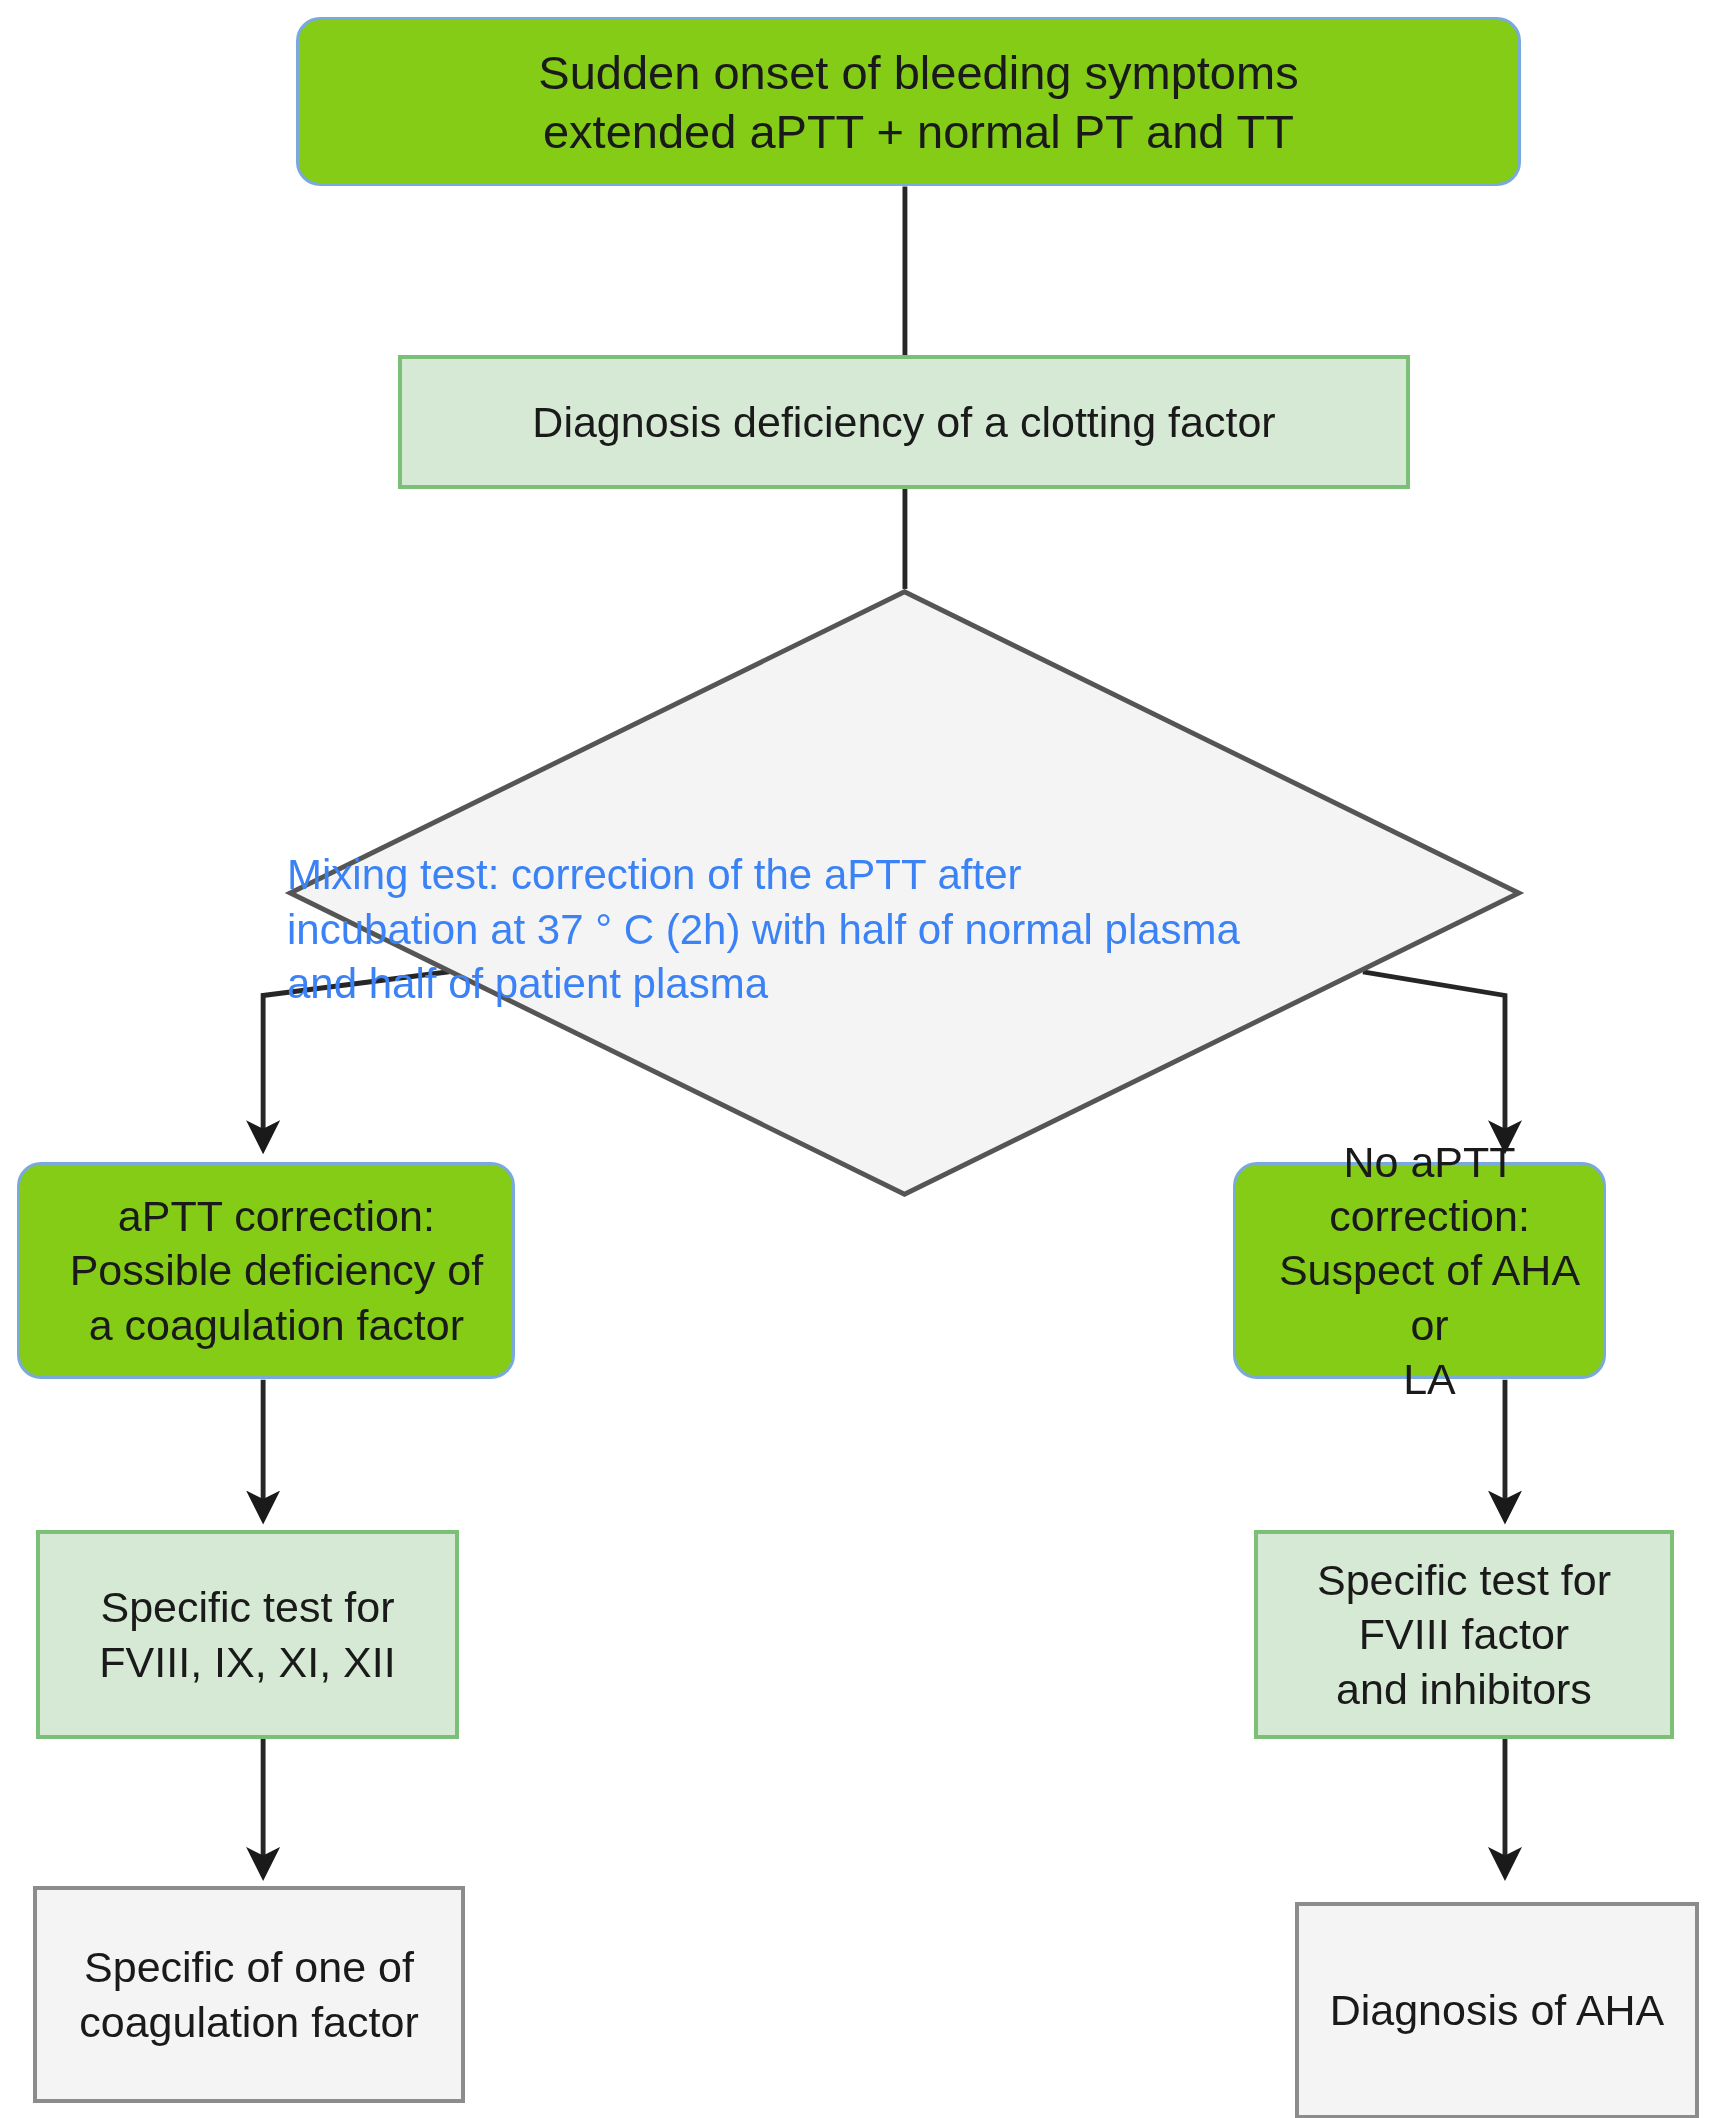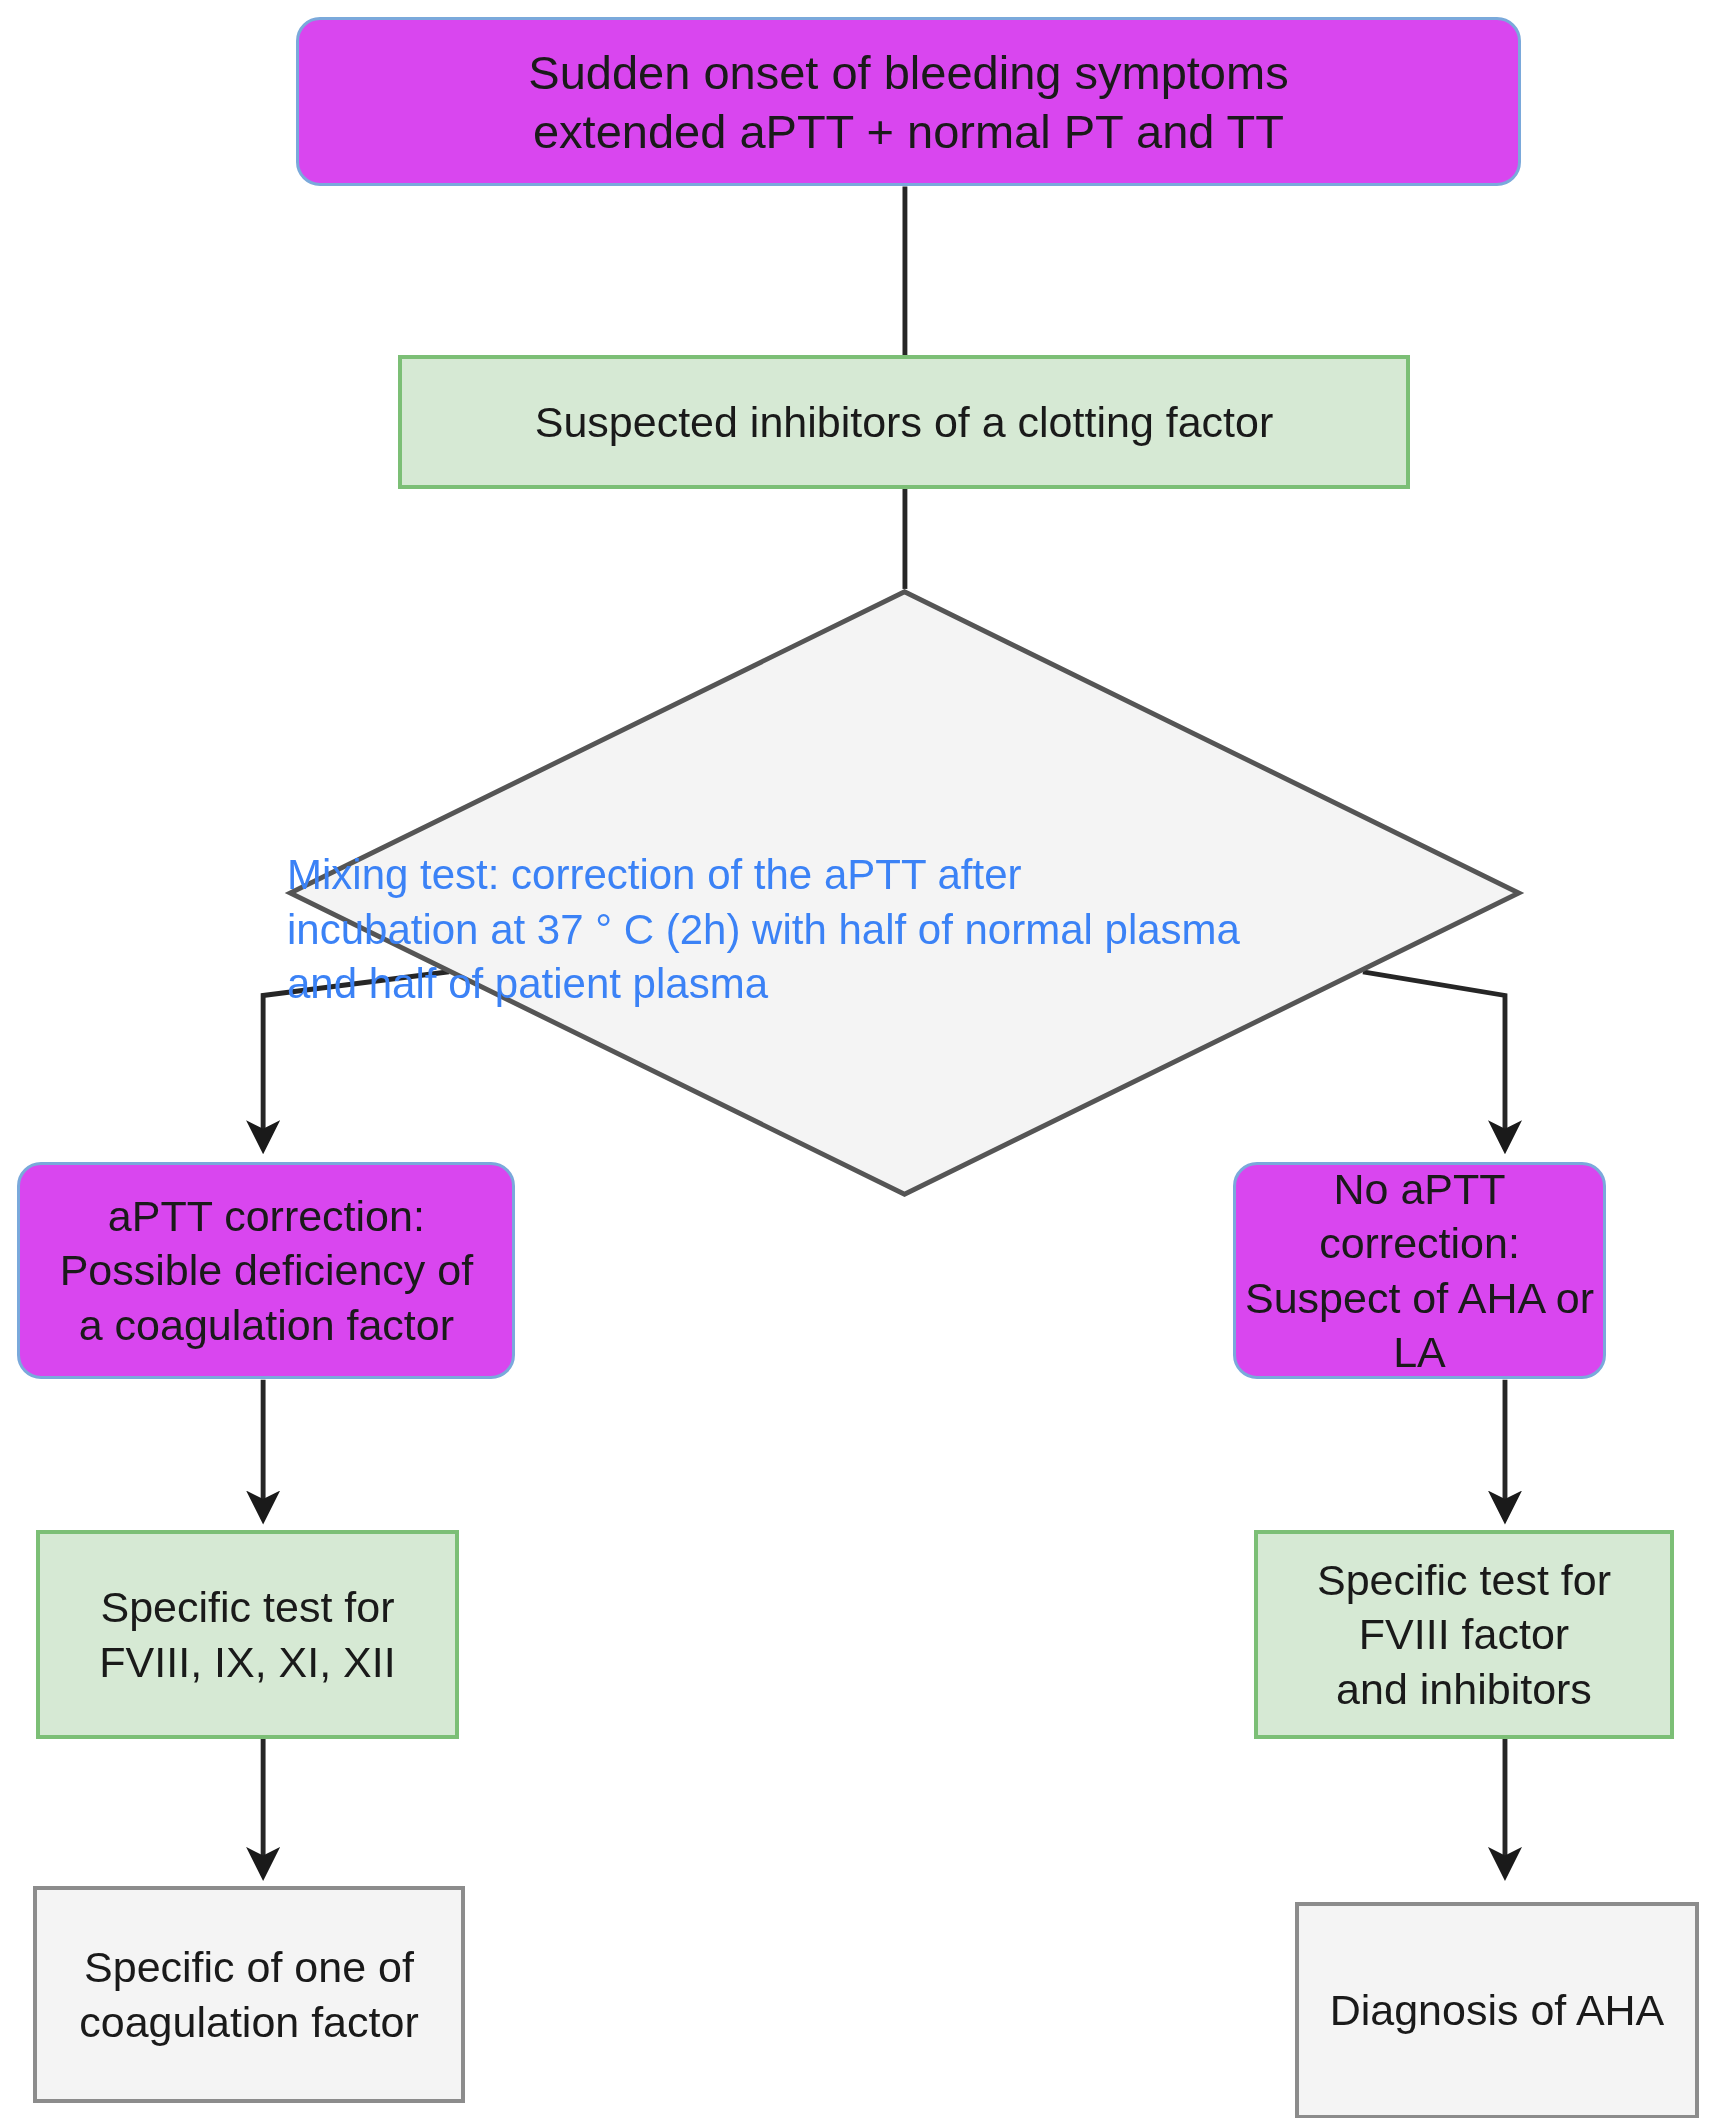--- a/index.html
+++ b/index.html
@@ -23,23 +23,24 @@
     display: flex;
     align-items: center;
     justify-content: center;
     text-align: center;
     color: #1a1a1a;
     line-height: 1.26;
     white-space: pre-line;
     padding: 2.8px 7px;
   }
   .node-blue {
-    background: #d946ef;
+    background: #84cc16;
     border: 3.5px solid #7aa9db;
     border-radius: 24px;
+    padding-left: 27px;
   }
   .node-green {
     background: #d6e9d4;
     border: 4.9px solid #7cbf76;
     border-radius: 0;
   }
   .node-gray {
     background: #f4f4f4;
     border: 4.9px solid #8c8c8c;
     border-radius: 0;
@@ -104,21 +105,21 @@
 
     <path d="M 2162 2498 L 2162 2694" stroke="#262626" stroke-width="7" fill="none" marker-end="url(#arrow)"></path>
   </svg>
 
   <div class="node node-blue fs-top" style="left:296px; top:17.4px; width:1225px; height:169px;">
     <span>Sudden onset of bleeding symptoms
 extended aPTT + normal PT and TT</span>
   </div>
 
   <div class="node node-green fs-green1" style="left:398px; top:355px; width:1012px; height:134px;">
-    <span>Suspected inhibitors of a clotting factor</span>
+    <span>Diagnosis deficiency of a clotting factor</span>
   </div>
 
   <div class="diamond-wrap" style="left:287px; top:589px; width:1235px; height:608px;">
     <svg width="1235" height="608" viewBox="0 0 1774 874" xmlns="http://www.w3.org/2000/svg">
       <polygon points="887,4 1770,437 887,870 4,437" fill="#f4f4f4" stroke="#555555" stroke-width="7"></polygon>
     </svg>
     <div class="diamond-label fs-dia" style="top:259px;">Mixing test: correction of the aPTT after
 incubation at 37 ° C (2h) with half of normal plasma
 and half of patient plasma</div>
   </div>

